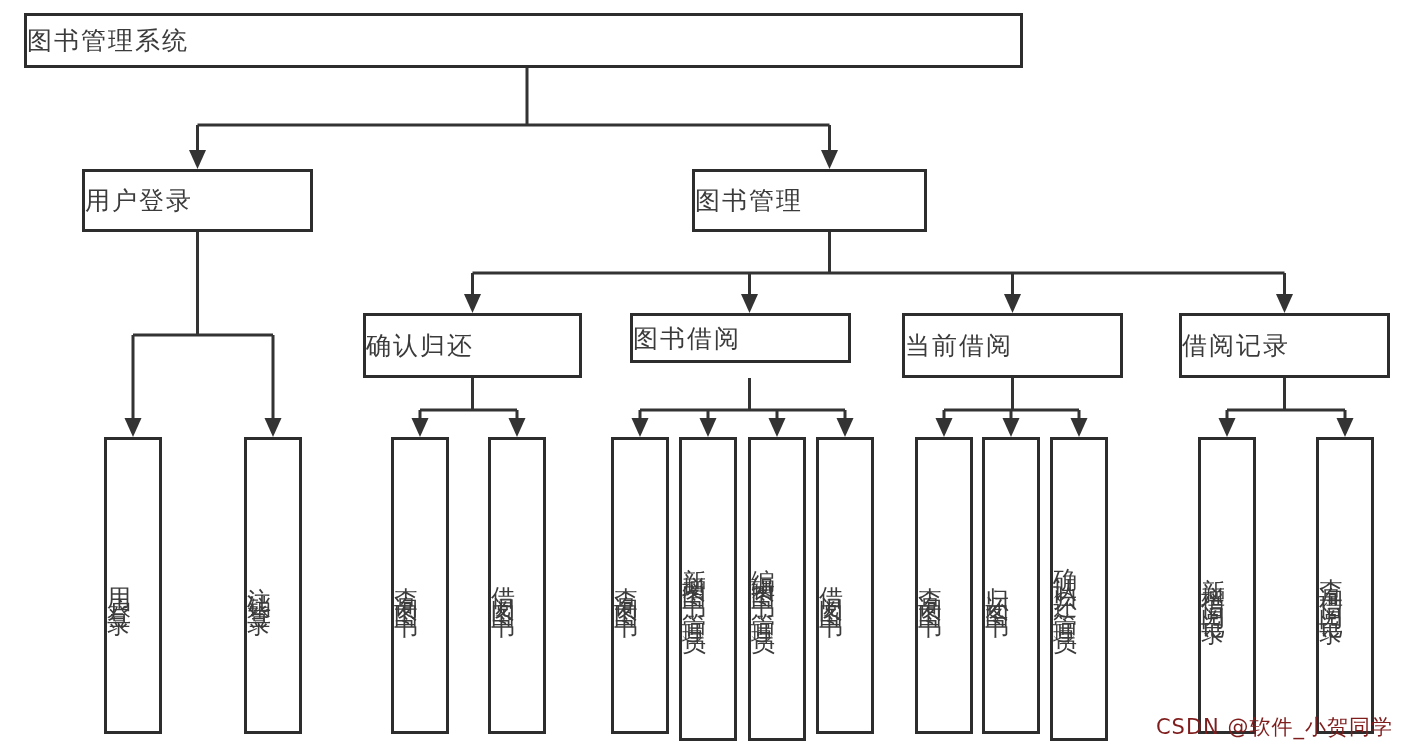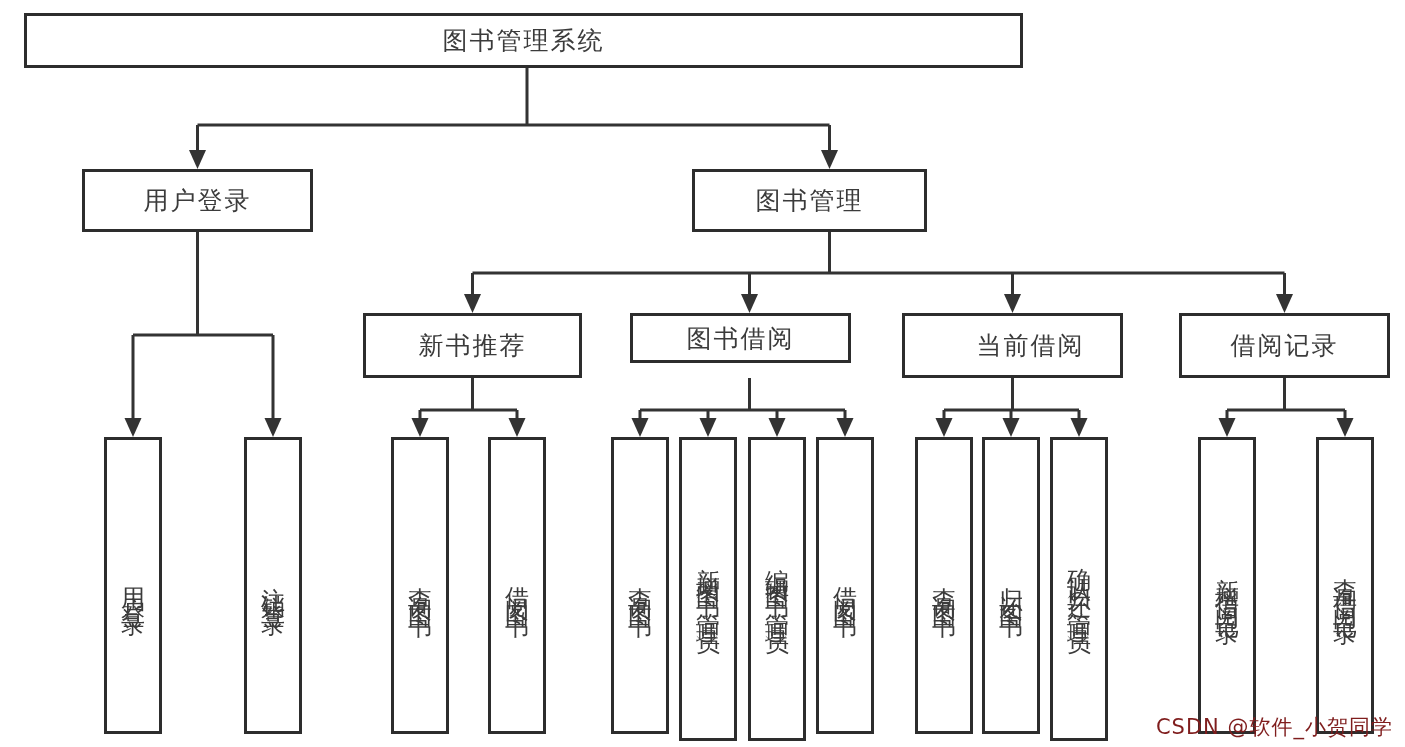--- a/index.html
+++ b/index.html
@@ -20,21 +20,20 @@
     left: 0;
     top: 0;
   }
   .box {
     position: absolute;
     box-sizing: border-box;
     border: 3px solid #2d2d2d;
     background: #ffffff;
     display: flex;
     align-items: center;
-    justify-content: center;
     color: #3b3b3b;
   }
   .hlabel {
     font-size: 25px;
     letter-spacing: 2px;
     white-space: nowrap;
     line-height: 1;
   }
   .vlabel {
     writing-mode: vertical-rl;
@@ -121,26 +120,26 @@
   </div>
 
   <div class="box" style="left:82px; top:169px; width:231px; height:63px;">
     <span class="hlabel">用户登录</span>
   </div>
   <div class="box" style="left:692px; top:169px; width:235px; height:63px;">
     <span class="hlabel">图书管理</span>
   </div>
 
   <div class="box" style="left:363px; top:313px; width:219px; height:65px;">
-    <span class="hlabel">新书推荐</span>
+    <span class="hlabel">确认归还</span>
   </div>
   <div class="box" style="left:630px; top:313px; width:221px; height:50px;">
     <span class="hlabel">图书借阅</span>
   </div>
-  <div class="box" style="left:902px; top:313px; width:221px; height:65px;padding-left:36px;">
+  <div class="box" style="left:902px; top:313px; width:221px; height:65px;">
     <span class="hlabel">当前借阅</span>
   </div>
   <div class="box" style="left:1179px; top:313px; width:211px; height:65px;">
     <span class="hlabel">借阅记录</span>
   </div>
 
   <div class="box" style="left:104px; top:437px; width:58px; height:297px;">
     <span class="vlabel">用户登录</span>
   </div>
   <div class="box" style="left:244px; top:437px; width:58px; height:297px;">

